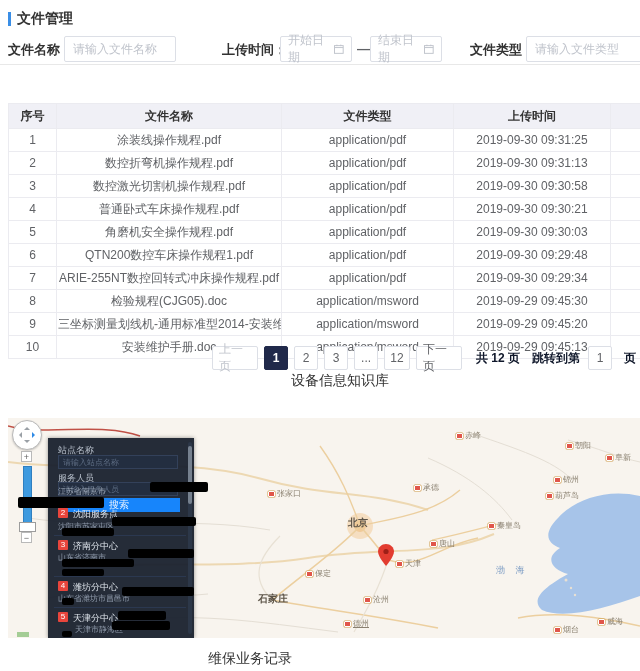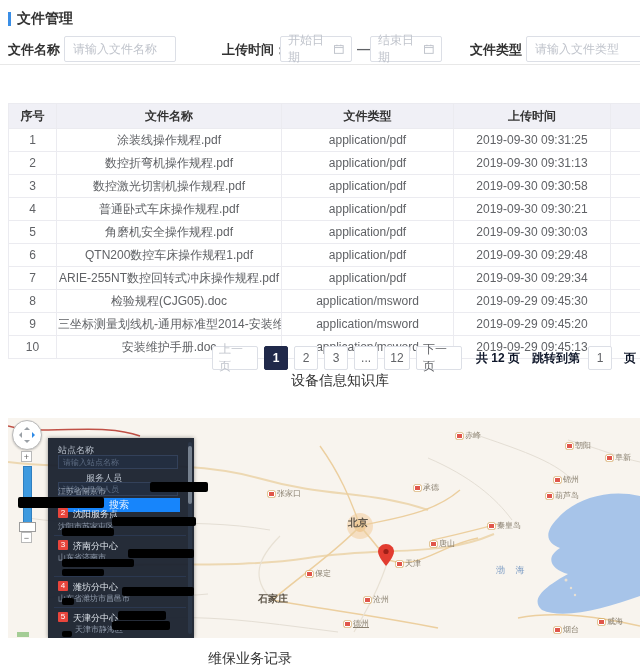--- a/index.html
+++ b/index.html
@@ -334,21 +334,21 @@
       <span class="arr right"></span>
     </div>
     <div class="zoom-btn" style="left:13px;top:33px;">+</div>
     <div class="zoom-track"></div>
     <div class="zoom-handle"></div>
     <div class="zoom-btn" style="left:13px;top:114px;">−</div>
 
     <div id="site-panel">
       <span class="sp-label" style="left:10px;top:6px;">站点名称</span>
       <input class="sp-input" style="left: 10px; top: 17px;" placeholder="请输入站点名称">
-      <span class="sp-label" style="left:10px;top:34px;margin-left:28px;">服务人员</span>
+      <span class="sp-label" style="left:10px;top:34px;">服务人员</span>
       <input class="sp-input" style="left: 10px; top: 44px;" placeholder="请输入服务人员">
       <span class="sp-partial" style="left:10px;top:48px;">江苏省南京市</span>
       <button class="sp-search">搜索</button>
 
       <span class="sp-badge" style="left:10px;top:70px;">2</span>
       <span class="sp-item-title" style="left:25px;top:70px;">沈阳服务点</span>
       <span class="sp-addr" style="left:10px;top:83px;">沈阳市苏家屯区</span>
       <div class="sp-div" style="top:97px;"></div>
 
       <span class="sp-badge" style="left:10px;top:102px;">3</span>

